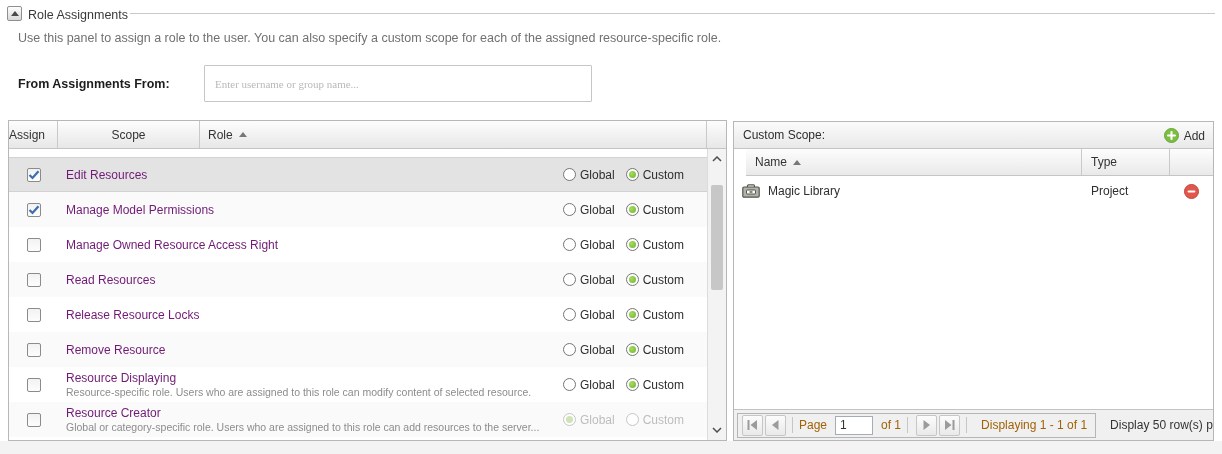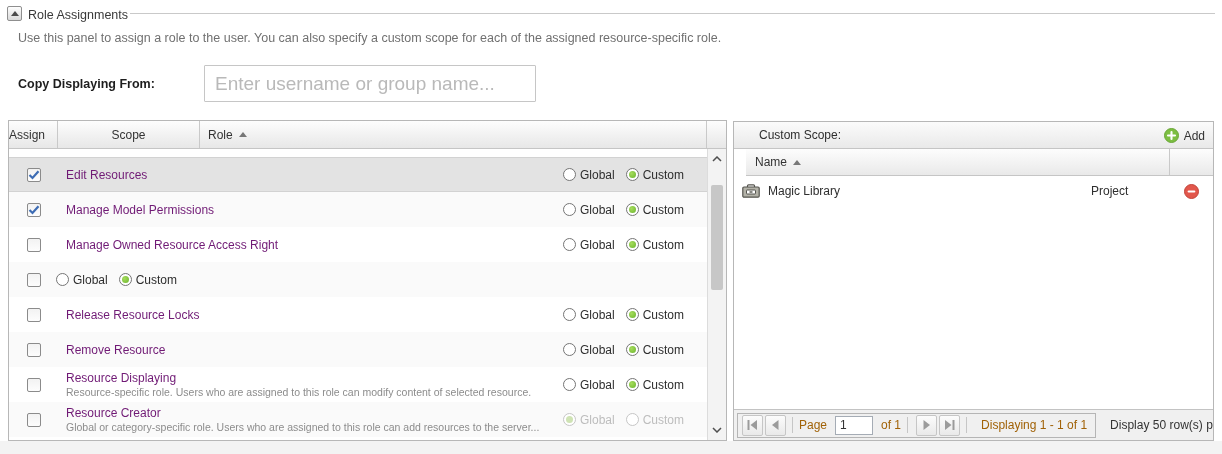--- a/index.html
+++ b/index.html
@@ -13,23 +13,23 @@
     background:linear-gradient(#fefefe,#d9d9d9); cursor:pointer;
     display:flex; align-items:center; justify-content:center; }
   .tri-up { width:0; height:0; border-left:4px solid transparent; border-right:4px solid transparent;
     border-bottom:5px solid #4a4a4a; }
   .fs-title { position:absolute; left:28px; top:8px; font-size:12.5px; color:#3a3a3a; }
   .fs-line { position:absolute; left:130px; right:7px; top:13px; height:1px; background:#c9c9c9; }
   .description { position:absolute; left:18px; top:31px; font-size:12.5px; color:#707070; }
 
   
   .copy-label { position:absolute; left:18px; top:77px; font-size:12.5px; font-weight:bold; color:#1d1d1d; }
-  .copy-input { position:absolute; left:204px; top:65px; width:332px; height:37px;
-    border:1px solid #c6c6c6; border-radius:1px; padding:0 10px; font-size:19px; color:#333;
-    font-family:Liberation Sans, sans-serif; background:#fff; }
+  .copy-input { position:absolute; left:204px; top:65px; width:388px; height:37px;
+    border:1px solid #c6c6c6; border-radius:1px; padding:0 10px; font-size:11px; color:#333;
+    font-family:Liberation Serif, serif; background:#fff; }
   .copy-input::placeholder { color:#b9b9b9; opacity:1; }
 
   
   .roles-table { position:absolute; left:8px; top:120px; width:719px; height:321px;
     border:1px solid #b7b7b7; background:#fff; }
   .lt-header { position:absolute; left:0; right:0; top:0; height:28px; display:flex;
     background:linear-gradient(#fdfdfd,#e7e7e7); border-bottom:1px solid #c5c5c5; }
   .lt-header .hc { display:flex; align-items:center; border-right:1px solid #c9c9c9; }
   .hc-assign { width:49px; justify-content:flex-start; }
   .hc-role { flex:1; padding-left:8px; }
@@ -77,21 +77,21 @@
   .sb-up { top:2px; } .sb-down { bottom:2px; }
   .sb-thumb { position:absolute; left:3px; width:12px; top:36px; height:105px; background:#c7c7c7;
     border-radius:2px; cursor:pointer; }
 
   
   .scope-panel { position:absolute; left:733px; top:121px; width:481px; height:320px;
     border:1px solid #b7b7b7; background:#fff; }
   .cs-titlebar { position:absolute; left:0; right:0; top:0; height:27px;
     background:linear-gradient(#fbfbfb,#e9e9e9); border-bottom:1px solid #c5c5c5;
     display:flex; align-items:center; padding:0 8px 0 9px; }
-  .cs-title { color:#2e2e2e;margin-left:16px; }
+  .cs-title { color:#2e2e2e; }
   .add-btn { margin-left:auto; display:flex; align-items:flex-end; gap:5px; cursor:pointer; }
   .add-label { color:#333; }
   .cs-colheader { position:absolute; left:12px; right:0; top:27px; height:27px; display:flex;
     background:linear-gradient(#fdfdfd,#e9e9e9); border-bottom:1px solid #c5c5c5; }
   .cs-colheader .hc { display:flex; align-items:center; border-right:1px solid #c9c9c9; }
   .hc-name { flex:1; padding-left:9px; }
   .hc-type { width:88px; padding-left:9px; }
   .hc-action { width:43px; border-right:none !important; }
   .cs-body { position:absolute; left:0; right:0; top:54px; bottom:31px; overflow:hidden; background:#fff; }
   .scope-row { height:30px; display:flex; align-items:center; }
@@ -123,21 +123,21 @@
 
 <div class="stage">
 
   <div class="collapse-btn">
     <span class="tri-up"></span>
   </div>
   <div class="fs-title">Role Assignments</div>
   <div class="fs-line"></div>
   <div class="description">Use this panel to assign a role to the user. You can also specify a custom scope for each of the assigned resource-specific role.</div>
 
-  <div class="copy-label">Copy Displaying From:</div>
+  <div class="copy-label">From Assignments From:</div>
   <input class="copy-input" type="text" placeholder="Enter username or group name..." style="">
 
   <div class="roles-table">
     <div class="lt-header">
       <div class="hc hc-assign">
         <span>Assign</span>
       </div>
       <div class="hc hc-scope">
         <span>Scope</span>
       </div>
@@ -196,20 +196,23 @@
         <div class="cell-scope">
           <span class="radio radio-global"></span>
             <span class="radio-label first">Global</span>
           <span class="radio radio-custom"></span>
             <span class="radio-label">Custom</span>
         </div>
       </div>
       <div class="role-row scope-custom">
         <div class="cell-assign">
             <span class="checkbox"></span>
+          </div>
+        <div class="cell-role">
+            <span class="role-name">Read Resources</span>
           </div>
         <div class="cell-scope">
           <span class="radio radio-global"></span>
             <span class="radio-label first">Global</span>
           <span class="radio radio-custom"></span>
             <span class="radio-label">Custom</span>
         </div>
       </div>
       <div class="role-row scope-custom">
         <div class="cell-assign">
@@ -296,20 +299,23 @@
         </svg>
         <span class="add-label">Add</span>
       </div>
     </div>
 
     <div class="cs-colheader">
       <div class="hc hc-name">
         <span>Name</span>
         <span class="sort-arrow"></span>
       </div>
+      <div class="hc hc-type">
+        <span>Type</span>
+      </div>
       <div class="hc hc-action"></div>
     </div>
 
     <div class="cs-body">
       <div class="scope-row">
         <div class="sr-name">
           <svg width="18" height="14" viewBox="0 0 18 14">
             <rect x="5.5" y="0.8" width="7" height="3.5" rx="1" fill="none" stroke="#55544e" stroke-width="1.2"></rect>
             <rect x="0.8" y="3" width="16.4" height="10.2" rx="1.2" fill="#b3b2a8" stroke="#55544e" stroke-width="1.2"></rect>
             <rect x="4.5" y="6" width="9" height="4" rx="0.5" fill="#ffffff" stroke="#55544e" stroke-width="1"></rect>

